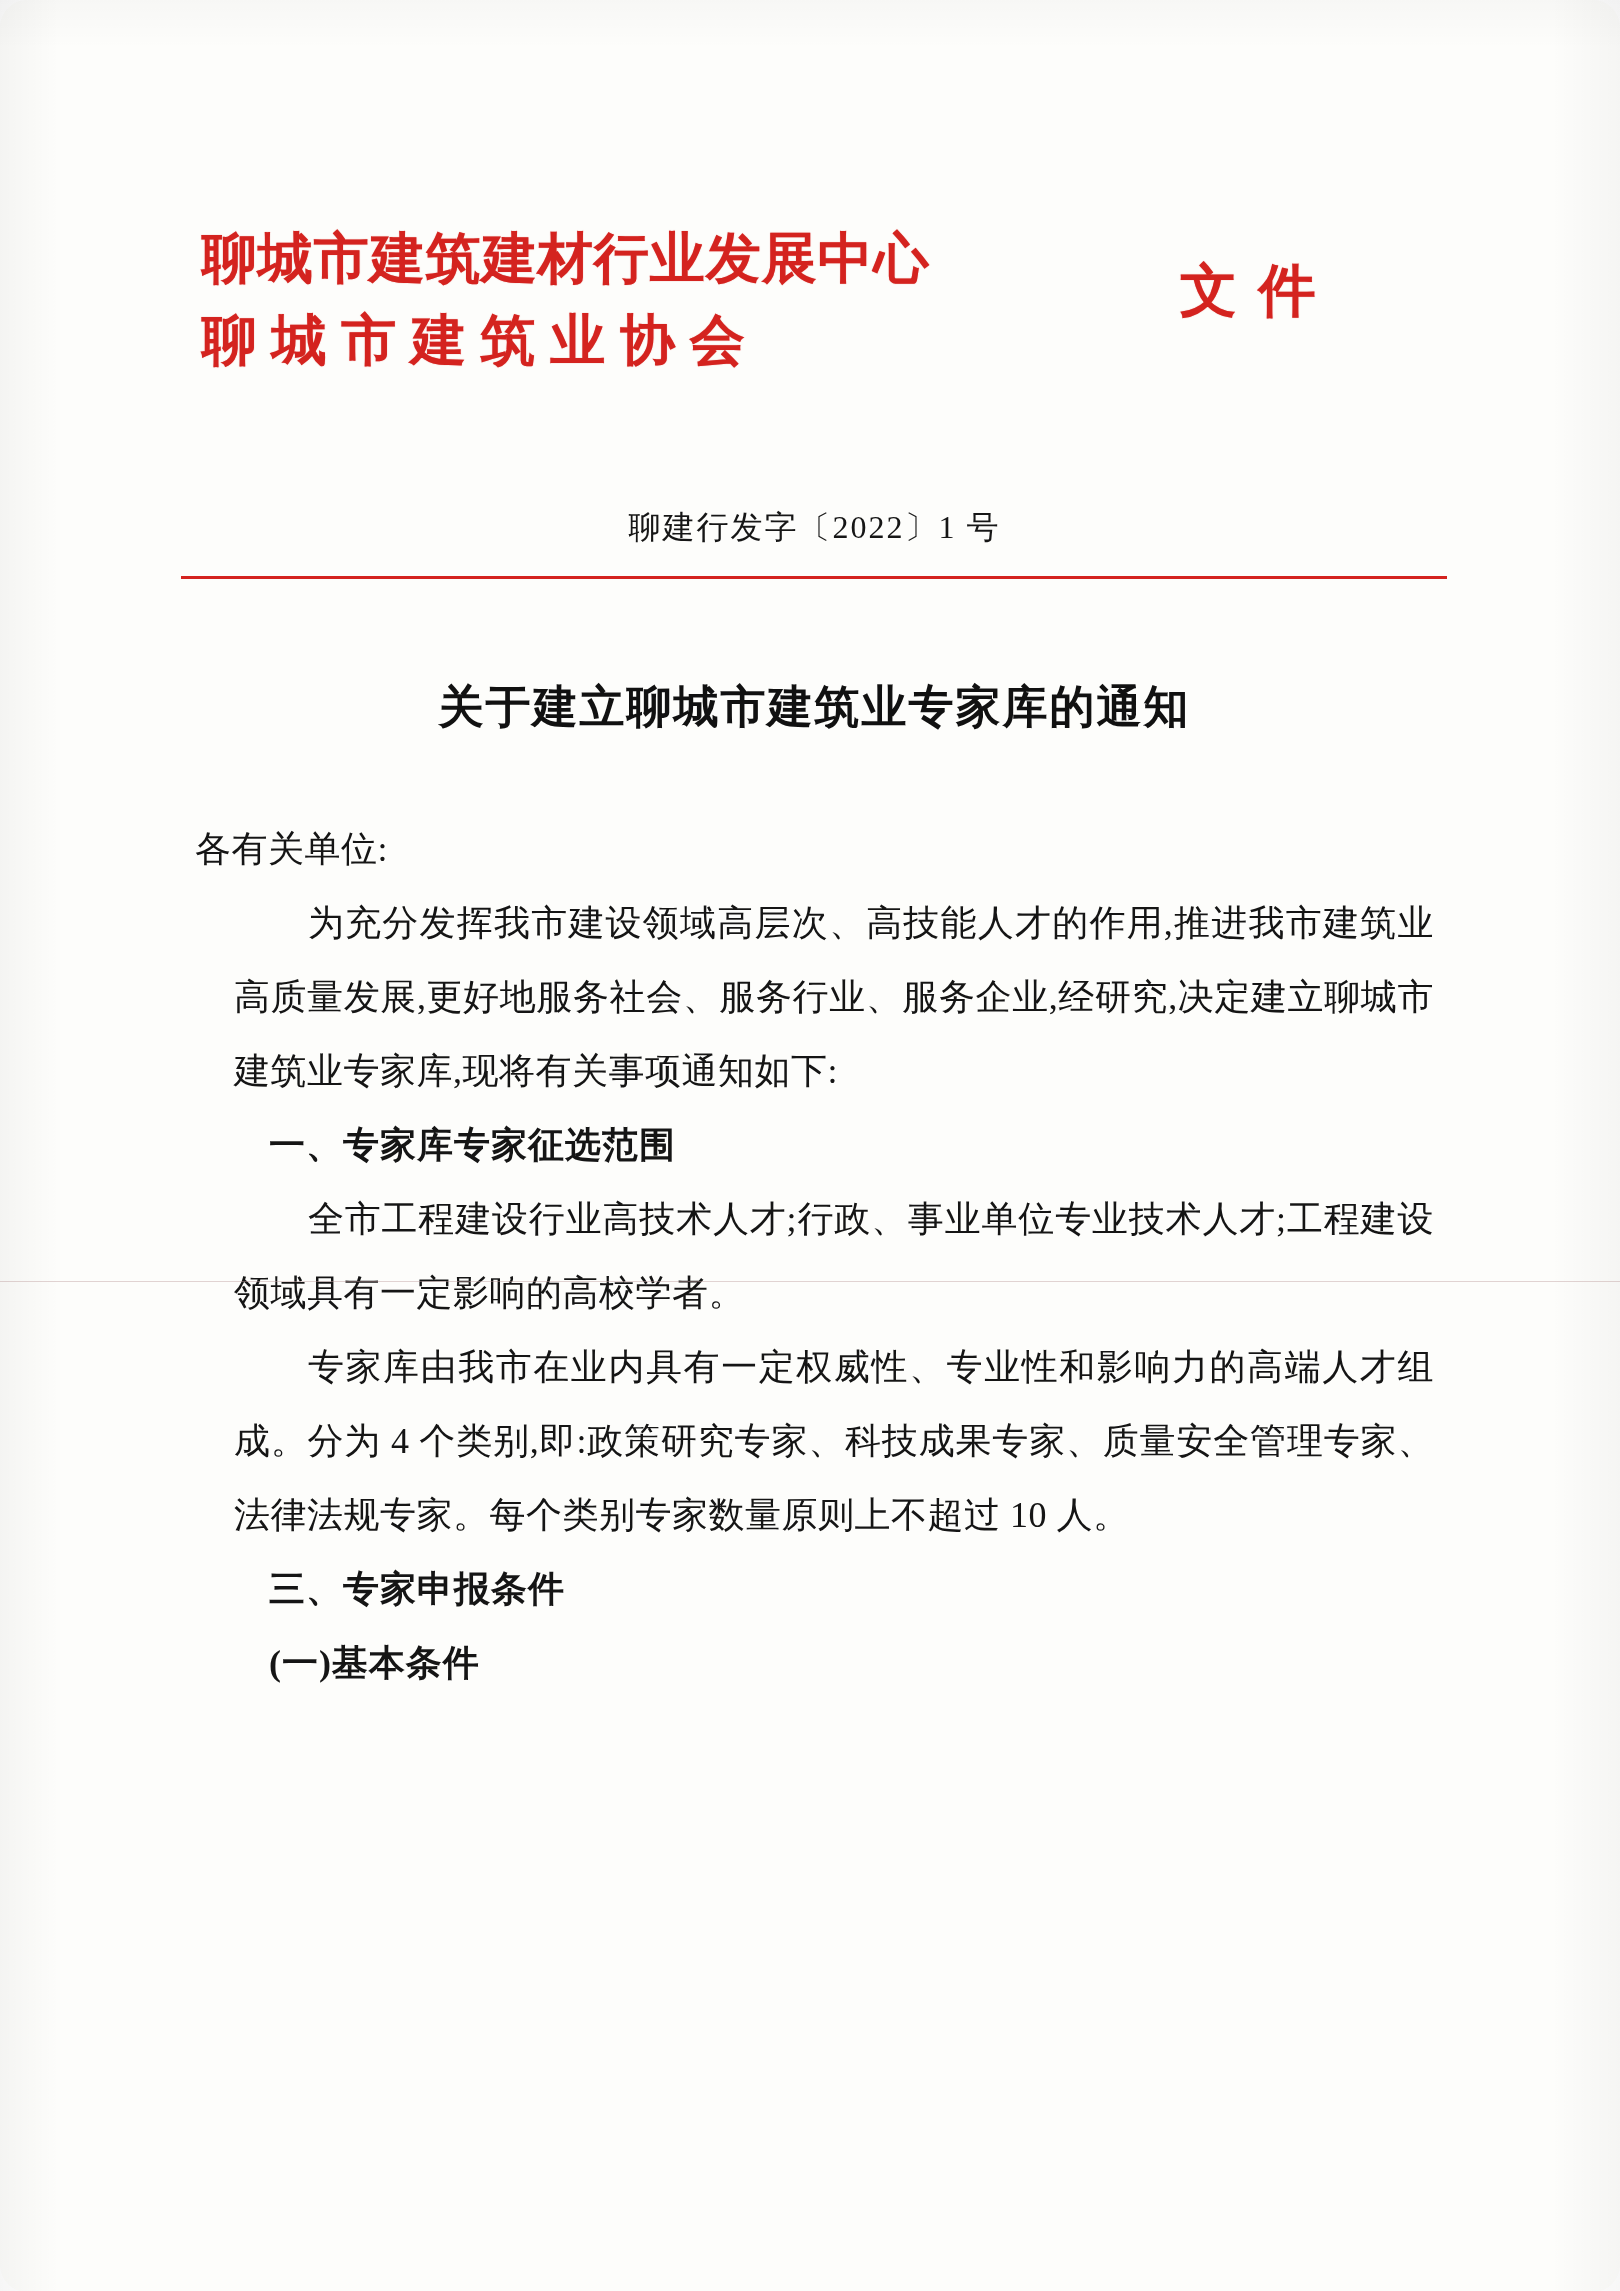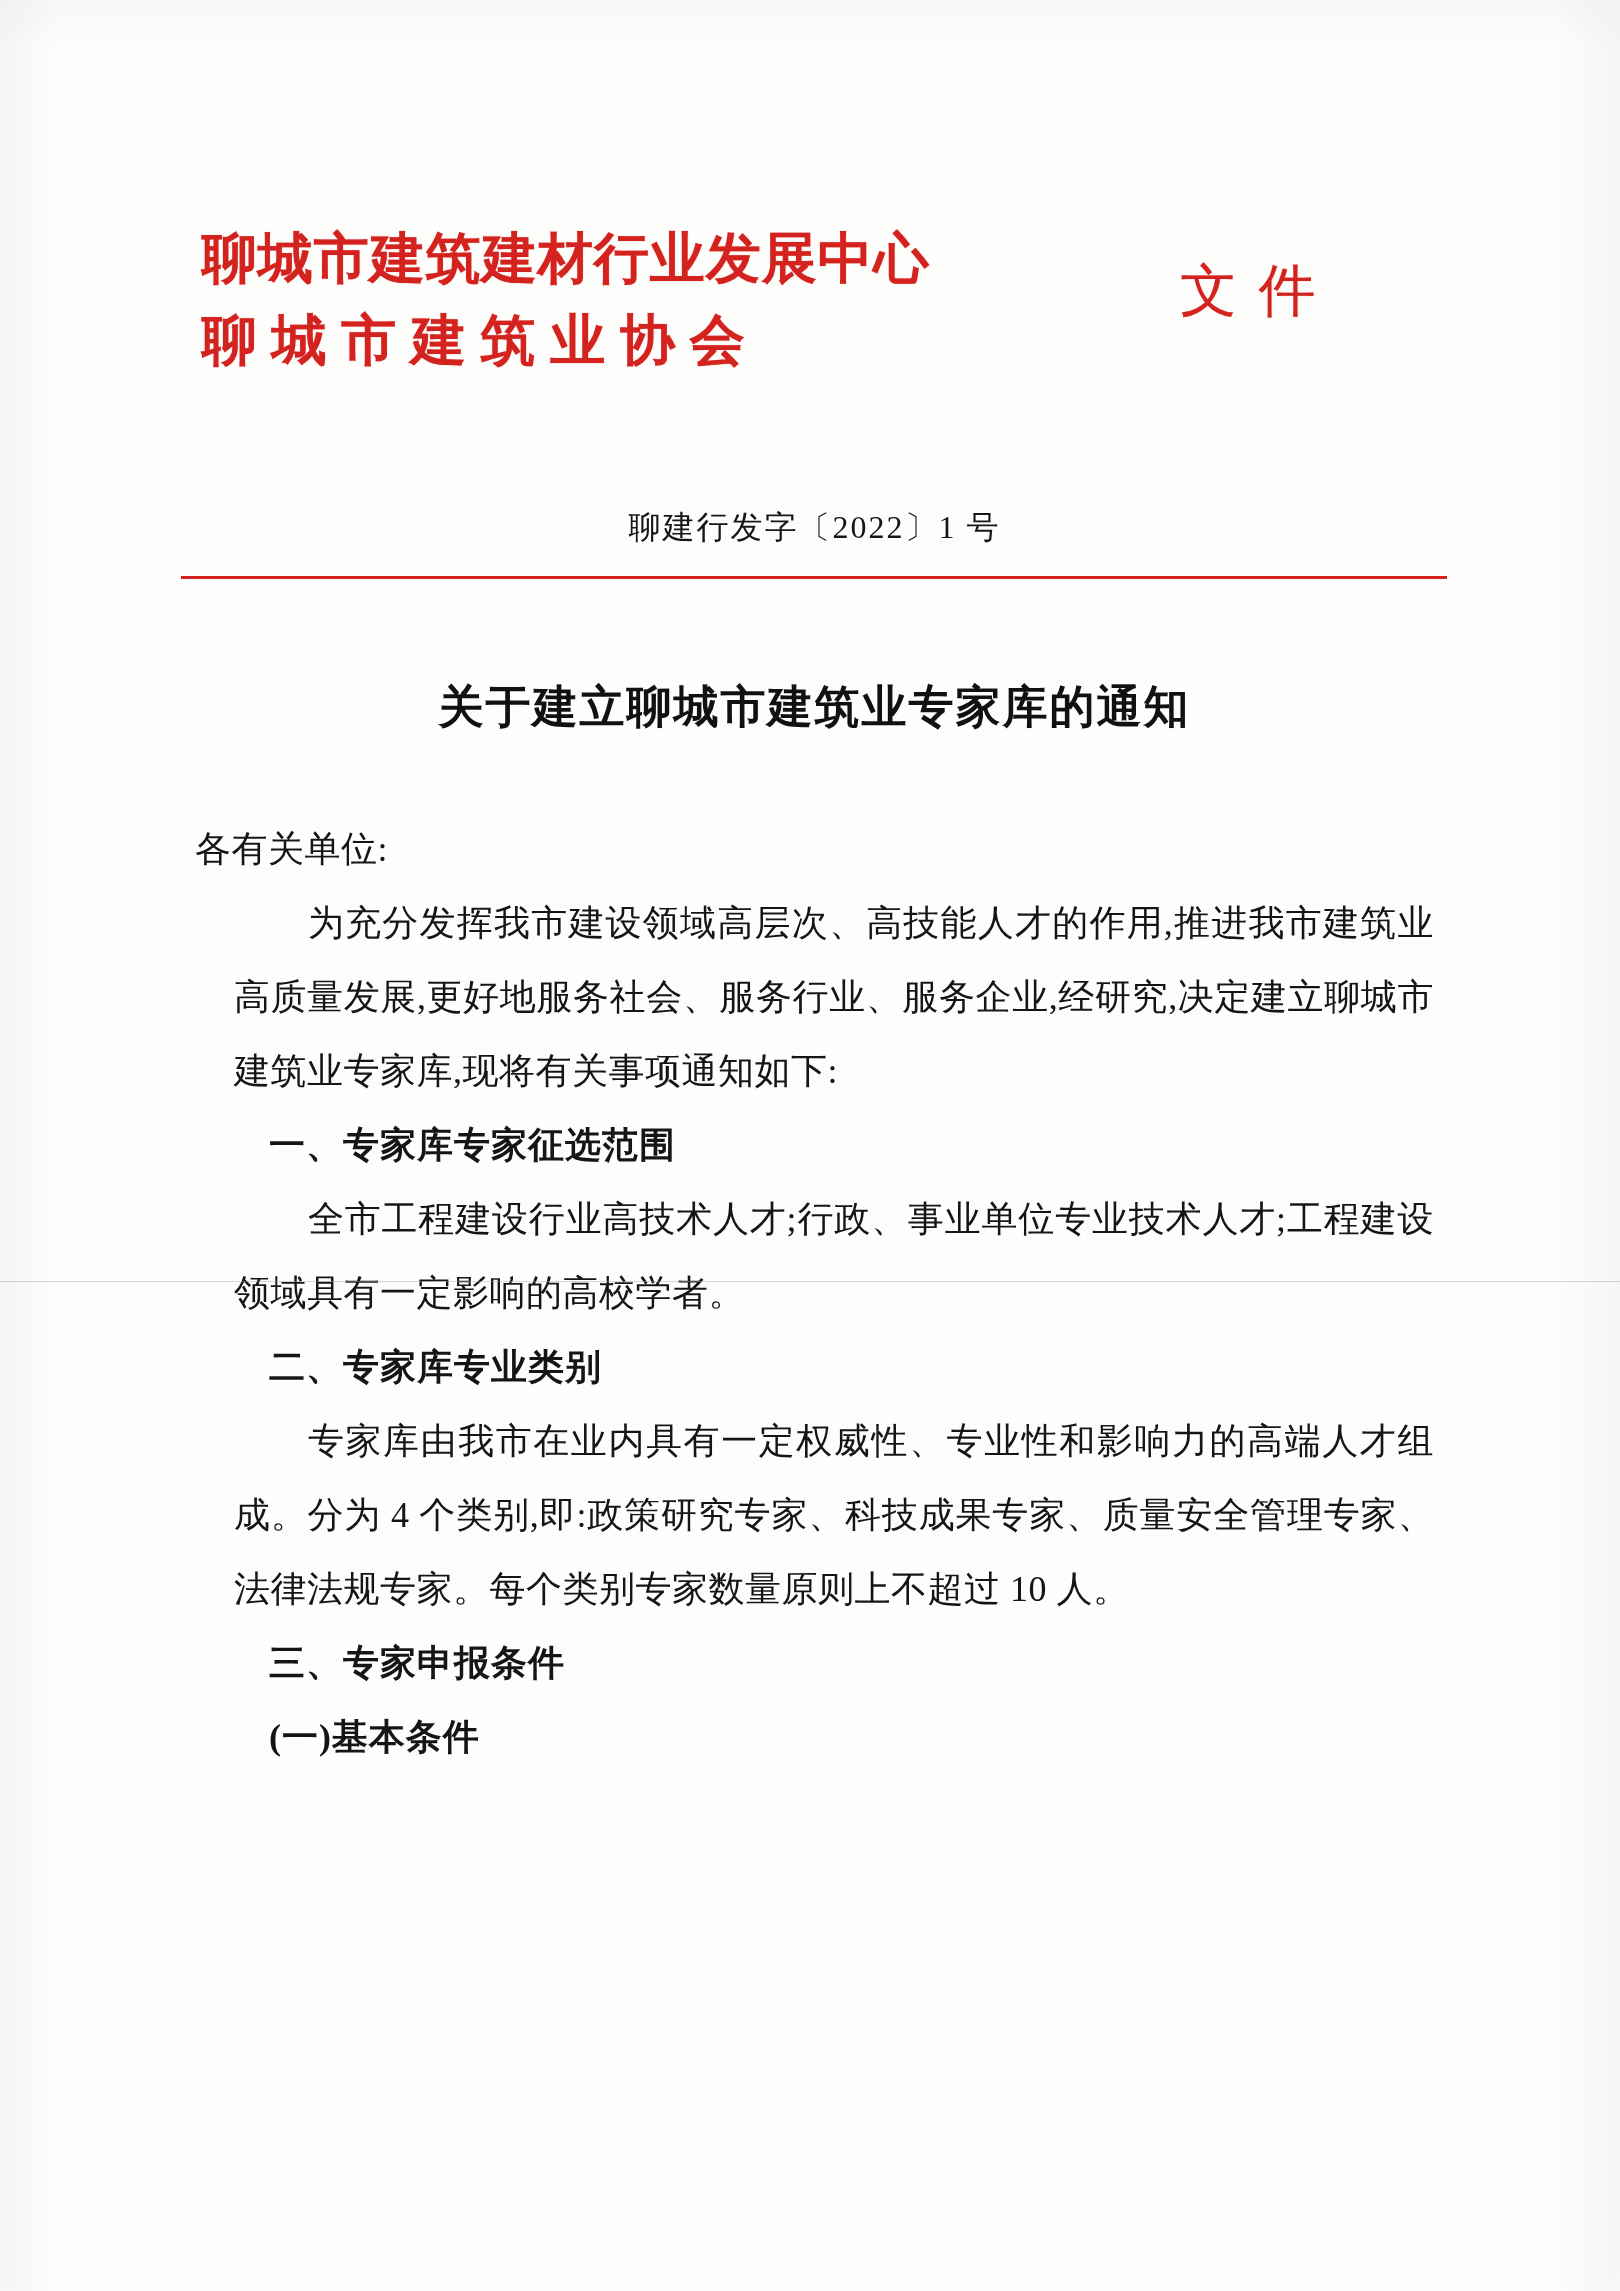--- a/index.html
+++ b/index.html
@@ -69,21 +69,21 @@
   }
   .mast-line.spaced {
     letter-spacing: 14.7px;
     font-size: 55px;
   }
   .mast-doc {
     position: absolute;
     left: 988px;
     top: 35px;
     color: #d4231f;
-    font-weight: normal;
+    font-weight: bold;
     font-size: 57px;
     letter-spacing: 21.6px;
     white-space: nowrap;
     text-shadow: 0 0 1px rgba(212,35,31,0.55);
   }
 
   
   .docnum {
     position: absolute;
     left: 0;
@@ -172,21 +172,20 @@
 
     <div class="red-rule"></div>
 
     <h1 class="title">关于建立聊城市建筑业专家库的通知</h1>
 
     <div class="body">
       <p class="para">各有关单位:</p>
       <p class="para indent">为充分发挥我市建设领域高层次、高技能人才的作用,推进我市建筑业高质量发展,更好地服务社会、服务行业、服务企业,经研究,决定建立聊城市建筑业专家库,现将有关事项通知如下:</p>
       <p class="para heading">一、专家库专家征选范围</p>
       <p class="para indent">全市工程建设行业高技术人才;行政、事业单位专业技术人才;工程建设领域具有一定影响的高校学者。</p>
-      <p class="para heading">二、专家库专业类别</p>
       <p class="para indent">专家库由我市在业内具有一定权威性、专业性和影响力的高端人才组成。分为 4 个类别,即:政策研究专家、科技成果专家、质量安全管理专家、法律法规专家。每个类别专家数量原则上不超过 10 人。</p>
       <p class="para heading">三、专家申报条件</p>
       <p class="para heading">(一)基本条件</p>
     </div>
 
   </div>
   <div class="seam"></div>
 </div>
 
 

